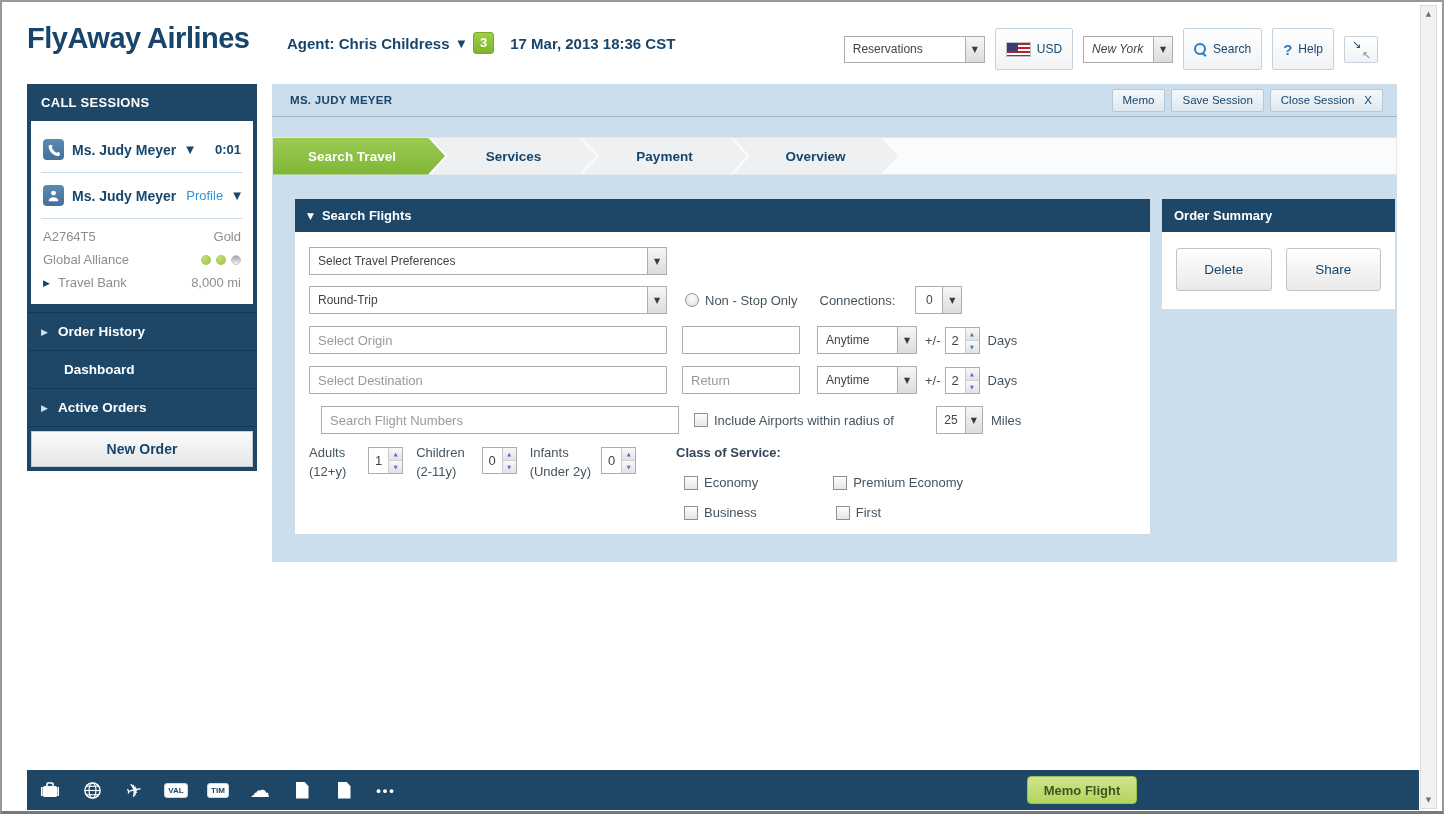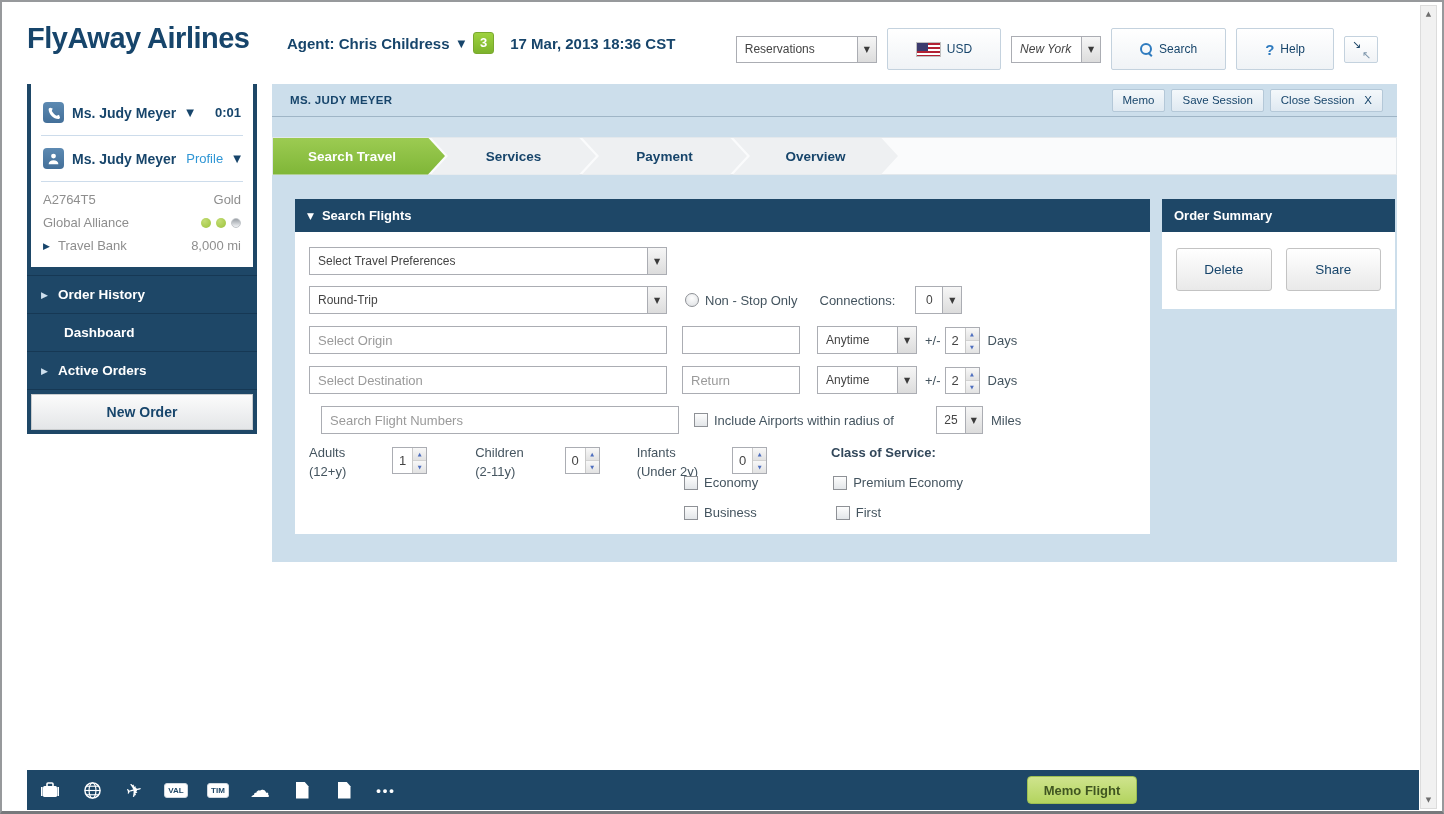--- a/index.html
+++ b/index.html
@@ -16,21 +16,21 @@
   .agent-name { font-size:15px; font-weight:bold; color:#17456b; }
   .caret { font-size:10px; color:#17456b; }
   .badge { display:inline-block; min-width:21px; height:22px; background:linear-gradient(#9ed23f,#7db32c); border:1px solid #7aa92e; border-radius:3px; color:#fff; font-size:13px; font-weight:bold; text-align:center; line-height:20px; }
   .datetime { font-size:15px; font-weight:bold; color:#17456b; margin-left:8px; }
 
   .top-controls { position:absolute; right:34px; top:26px; display:flex; align-items:center; gap:10px; }
   .sel { display:flex; align-items:stretch; height:27px; background:#fff; border:1px solid #abadb3; }
   .sel-text { display:flex; align-items:center; padding:0 8px; font-size:12px; color:#444; flex:1 1 auto; white-space:nowrap; overflow:hidden; }
   .sel-btn { width:19px; display:flex; align-items:center; justify-content:center; background:linear-gradient(#f6f6f6,#dcdcdc); border-left:1px solid #abadb3; }
   .sel-btn .arr { font-size:8px; color:#3b3b3b; }
-  .tool-btn { height:42px; display:flex; align-items:center; gap:6px; padding:0 28px; background:linear-gradient(#ffffff,#f0f3f6); border:1px solid #c4d2de; border-radius:2px; font-size:12px; color:#17456b; }
+  .tool-btn { height:42px; display:flex; align-items:center; gap:6px; padding:0 10px; background:linear-gradient(#ffffff,#f0f3f6); border:1px solid #c4d2de; border-radius:2px; font-size:12px; color:#17456b; }
   .flag { position:relative; width:25px; height:15px; background:repeating-linear-gradient(180deg,#b22234 0 2px,#fff 2px 4px); border:1px solid #c0c0c0; }
   .flag::after { content:""; position:absolute; left:0; top:0; width:11px; height:8px; background:#3c3b6e; }
   .mag { width:13px; height:13px; position:relative; }
   .mag::before { content:""; position:absolute; left:0; top:0; width:8px; height:8px; border:2px solid #2f7bbf; border-radius:50%; }
   .mag::after { content:""; position:absolute; left:9px; top:9px; width:5px; height:2px; background:#2f7bbf; transform:rotate(45deg); transform-origin:0 0; }
   .qmark { color:#2f7bbf; font-weight:bold; font-size:15px; }
   .collapse-btn { position:relative; width:34px; height:27px; background:linear-gradient(#ffffff,#f0f3f6); border:1px solid #c4d2de; border-radius:2px; }
   .collapse-btn .a1 { position:absolute; left:7px; top:1px; font-size:11px; color:#1e4767; }
   .collapse-btn .a2 { position:absolute; right:6px; bottom:0px; font-size:11px; color:#7d95ab; }
 
@@ -157,20 +157,21 @@
         <span>Help</span>
       </div>
       <div class="collapse-btn">
         <span class="a1 glyph">↘</span>
         <span class="a2 glyph">↖</span>
       </div>
     </div>
   </div>
 
   <div class="sidebar">
+    <div class="sidebar-title">CALL SESSIONS</div>
 
     <div class="session-card">
       <div class="sess-row">
         <span class="sq-icon">
           <svg width="13" height="13" viewBox="0 0 16 16">
               <path d="M4 2C3 2 2 3 2 4c0 6 6 12 12 12 1 0 2-1 2-2l-1.2-3.2-3 1.1c-2-1-4.9-3.9-5.9-5.9l1.1-3z" fill="#fff"></path>
             </svg>
         </span>
         <span class="sess-name">Ms. Judy Meyer</span>
         <span class="sess-caret glyph">▼</span>
@@ -327,30 +328,30 @@
           <span>Include Airports within radius of</span>
           <div class="sel f" style="width:47px; margin-left:42px;">
             <span class="sel-text" style="justify-content:center;">25</span>
             <span class="sel-btn">
                 <span class="arr glyph">▼</span>
               </span>
           </div>
           <span style="margin-left:8px;">Miles</span>
         </div>
 
-        <div class="frow" style="left:14px; top:212px; align-items:flex-start;gap:24px;">
+        <div class="frow" style="left:14px; top:212px; align-items:flex-start;">
           <span class="lbl2"><span>Adults</span><br><span>(12+y)</span></span>
           <span class="spin" style="margin-left:22px; margin-top:3px;">
             <span class="spin-val">1</span>
             <span class="spin-btns">
                 <span class="spin-b up glyph">▲</span>
                 <span class="spin-b glyph">▼</span>
               </span>
           </span>
-          <span class="lbl2" style="margin-left:24px;"><span>Children</span><br><span>(2-11y)</span></span>
+          <span class="lbl2" style="margin-left:13px;"><span>Children</span><br><span>(2-11y)</span></span>
           <span class="spin" style="margin-left:17px; margin-top:3px;">
             <span class="spin-val">0</span>
             <span class="spin-btns">
                 <span class="spin-b up glyph">▲</span>
                 <span class="spin-b glyph">▼</span>
               </span>
           </span>
           <span class="lbl2" style="margin-left:13px;"><span>Infants</span><br><span>(Under 2y)</span></span>
           <span class="spin" style="margin-left:10px; margin-top:3px;">
             <span class="spin-val">0</span>

